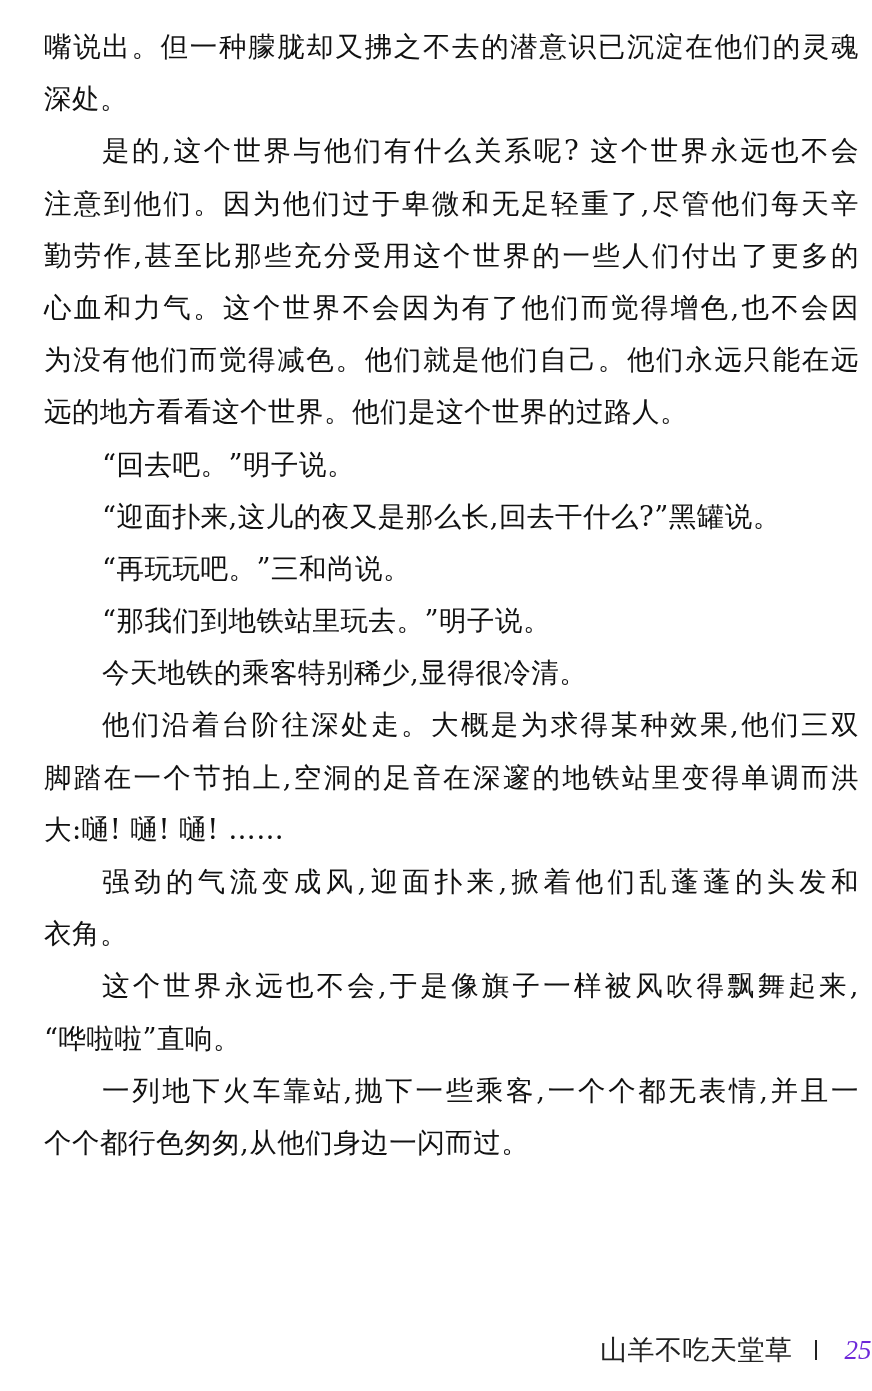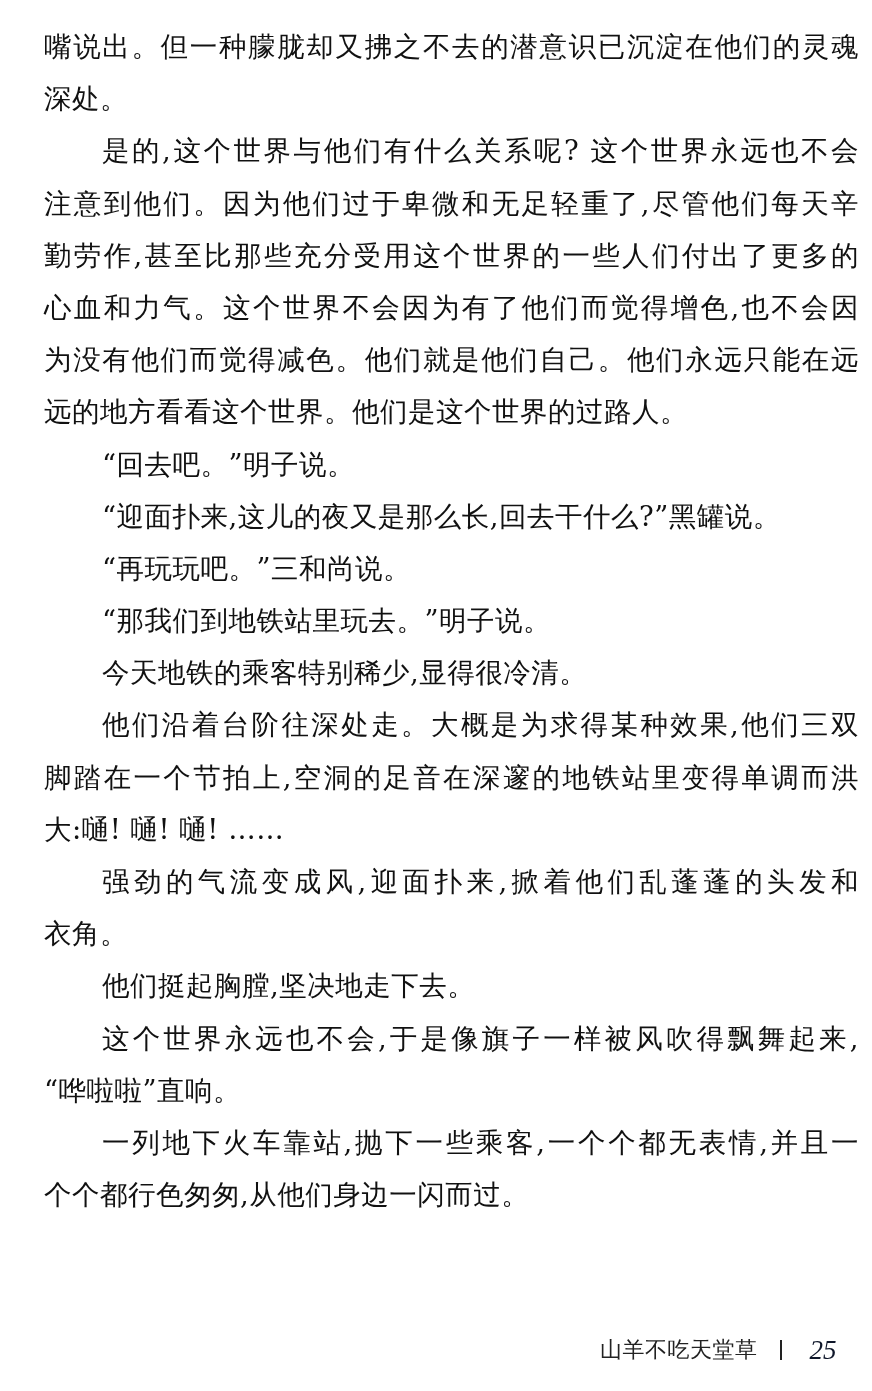--- a/index.html
+++ b/index.html
@@ -40,36 +40,36 @@
       position: absolute;
       top: 1334px;
       left: 600px;
       height: 32px;
       display: flex;
       align-items: center;
       color: #222;
     }
     .footer .book-title {
       font-family: Liberation Mono, monospace;
-      font-size: 22px;
+      font-size: 27px;
       letter-spacing: 0.5px;
     }
     .footer .divider {
       display: inline-block;
       width: 2px;
       height: 20px;
       background: #222;
       margin-left: 22px;
       margin-right: 28px;
     }
     .footer .page-number {
       font-family: "Liberation Serif", "DejaVu Serif", serif;
       font-style: italic;
       font-size: 27px;
-      color: #0f172a;
+      color: #6d28d9;
     }
   </style>
 </head>
 <body>
 
 <div class="page-body">
   <div class="line">嘴说出。但一种朦胧却又拂之不去的潜意识已沉淀在他们的灵魂</div>
   <div class="line last">深处。</div>
   <div class="line indent">是的,这个世界与他们有什么关系呢? 这个世界永远也不会</div>
   <div class="line">注意到他们。因为他们过于卑微和无足轻重了,尽管他们每天辛</div>
@@ -80,21 +80,20 @@
   <div class="line indent last">“回去吧。”明子说。</div>
   <div class="line indent last">“迎面扑来,这儿的夜又是那么长,回去干什么?”黑罐说。</div>
   <div class="line indent last">“再玩玩吧。”三和尚说。</div>
   <div class="line indent last">“那我们到地铁站里玩去。”明子说。</div>
   <div class="line indent last">今天地铁的乘客特别稀少,显得很冷清。</div>
   <div class="line indent">他们沿着台阶往深处走。大概是为求得某种效果,他们三双</div>
   <div class="line">脚踏在一个节拍上,空洞的足音在深邃的地铁站里变得单调而洪</div>
   <div class="line last">大:嗵! 嗵! 嗵! ……</div>
   <div class="line indent">强劲的气流变成风,迎面扑来,掀着他们乱蓬蓬的头发和</div>
   <div class="line last">衣角。</div>
-  <div class="line indent last">他们挺起胸膛,坚决地走下去。</div>
   <div class="line indent">这个世界永远也不会,于是像旗子一样被风吹得飘舞起来,</div>
   <div class="line last">“哗啦啦”直响。</div>
   <div class="line indent">一列地下火车靠站,抛下一些乘客,一个个都无表情,并且一</div>
   <div class="line last">个个都行色匆匆,从他们身边一闪而过。</div>
 </div>
 
 <div class="footer">
   <span class="book-title">山羊不吃天堂草</span>
   <span class="divider"></span>
   <span class="page-number">25</span>

